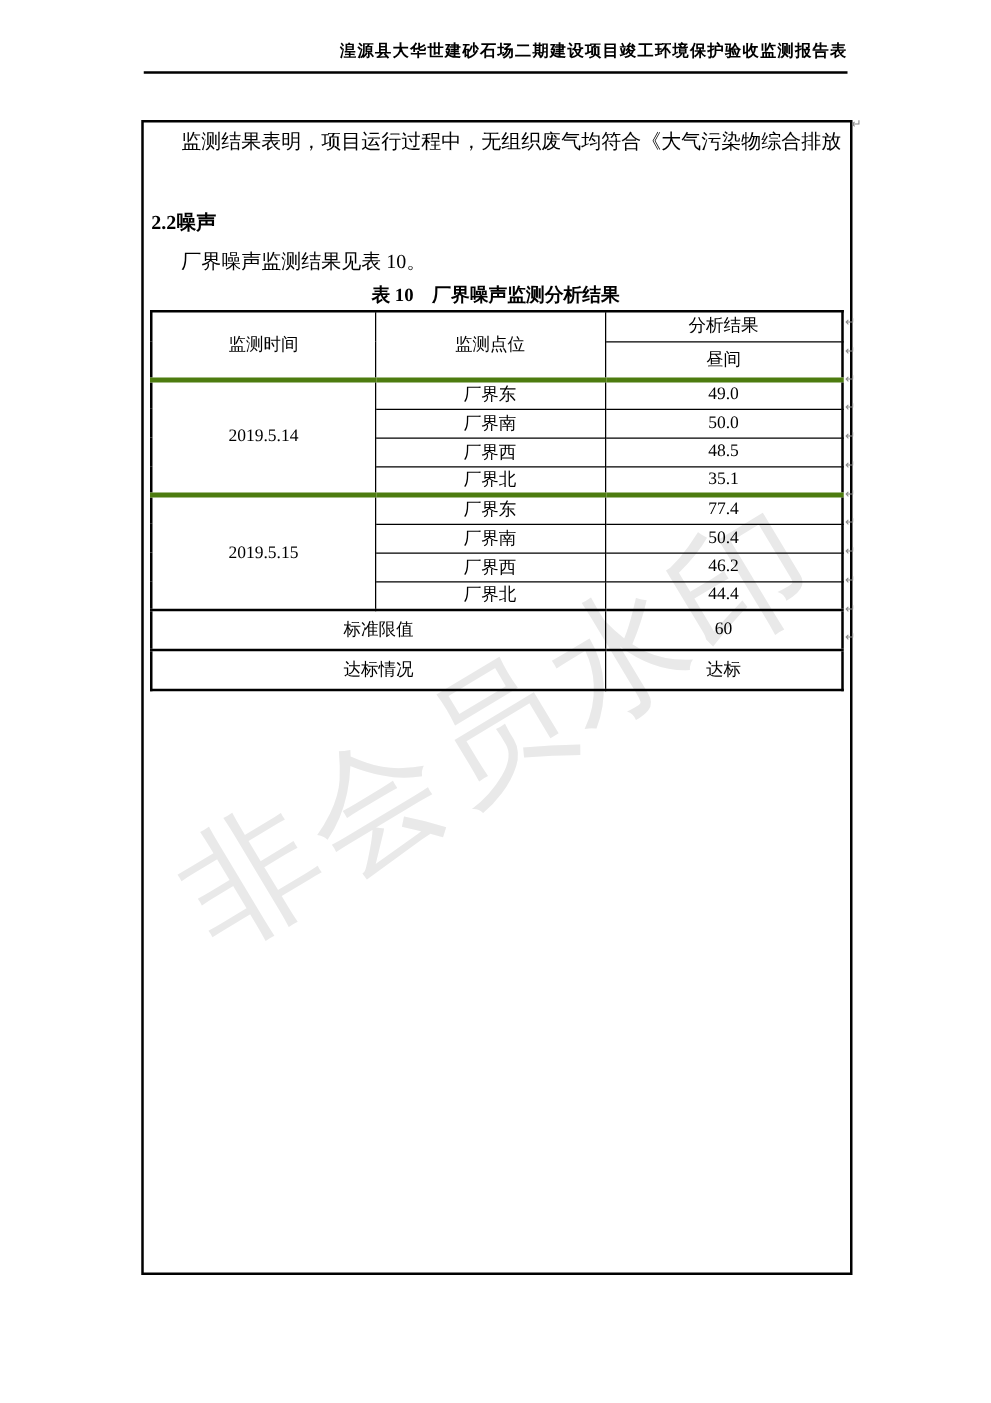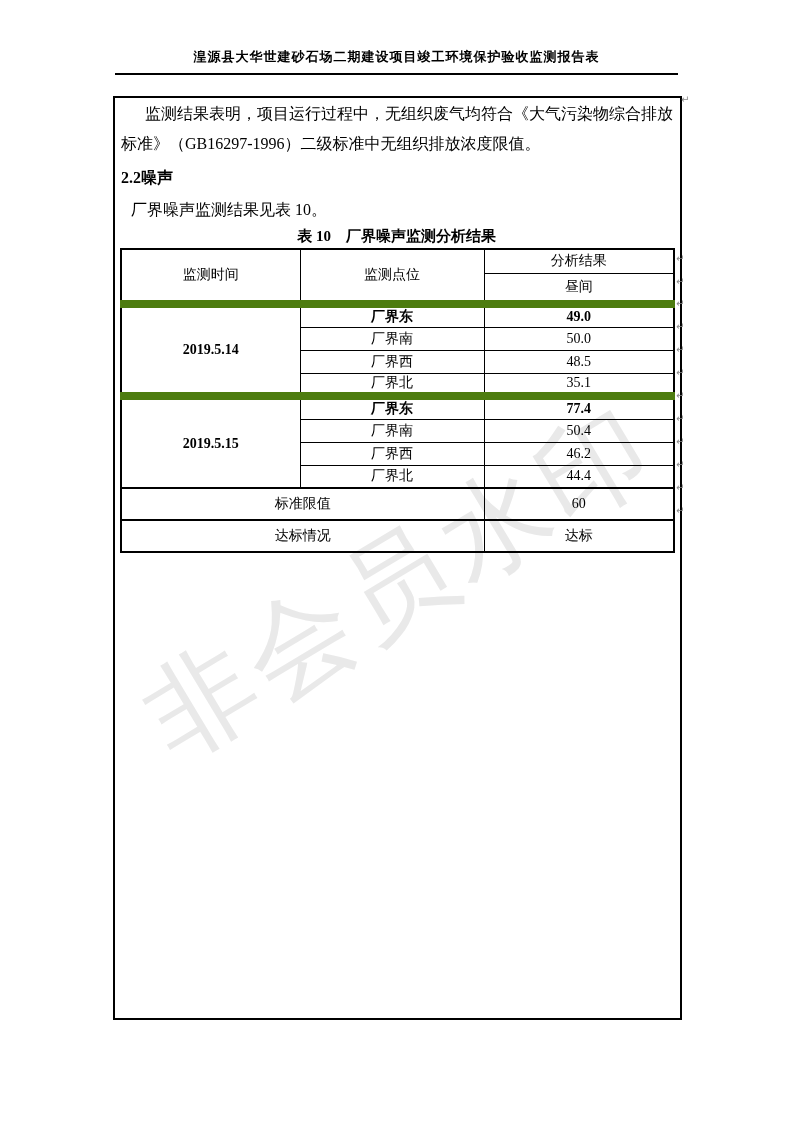--- a/index.html
+++ b/index.html
@@ -26,23 +26,23 @@
     transform: rotate(-31deg);
     transform-origin: center center;
     white-space: nowrap;
     z-index: 0;
     user-select: none;
   }
   
   .doc-header {
     position: absolute;
     left: 115px;
-    top: 48px;
+    top: 32px;
     width: 563px;
-    text-align: center;
+    text-align: right;
     font-size: 13px;
     font-weight: 600;
     letter-spacing: 1px;
     border-bottom: 2px solid #000;
     padding-bottom: 7px;
     z-index: 2;
   }
   
   .content-box {
     position: absolute;
@@ -94,21 +94,21 @@
   table.noise td {
     border: 1px solid #000;
     text-align: center;
     vertical-align: middle;
     font-size: 14px;
     padding: 0;
   }
   table.noise tr.hdr1 td { height: 24px; }
   table.noise tr.hdr2 td { height: 31px; }
   table.noise tr.data td { height: 23px; }
-  table.noise tr.group-start td { border-top: 8px solid #4d7c0f; font-weight: bold; }
+  table.noise tr.group-start td { border-top: 4px solid #4d7c0f; }
   table.noise tr.footer-row td { border-top: 2px solid #000; height: 32px; }
   
   .pmark {
     position: absolute;
     left: 676px;
     font-family: "DejaVu Sans", sans-serif;
     font-size: 10px;
     color: #8a8a8a;
     z-index: 3;
     line-height: 10px;
@@ -129,25 +129,24 @@
 
 <div class="page">
 
   <div class="watermark">非会员水印</div>
 
   <div class="doc-header">湟源县大华世建砂石场二期建设项目竣工环境保护验收监测报告表</div>
 
   <div class="content-box"></div>
 
   <div class="para" style="left:145px; top:104px;">监测结果表明，项目运行过程中，无组织废气均符合《大气污染物综合排放</div>
-  <div class="para" style="left:121px; top:134px;">标准》（GB16297-1996）二级标准中无组织排放浓度限值。</div>
 
   <div class="section-heading">2.2噪声</div>
 
-  <div class="para" style="left:131px; top:200px;">厂界噪声监测结果见表 10。</div>
+  <div class="para" style="left:145px; top:200px;">厂界噪声监测结果见表 10。</div>
 
   <div class="table-caption">表 10　厂界噪声监测分析结果</div>
 
   <table class="noise">
     <colgroup>
       <col style="width:179px">
       <col style="width:184px">
       <col style="width:190px">
     </colgroup>
     <tbody>

